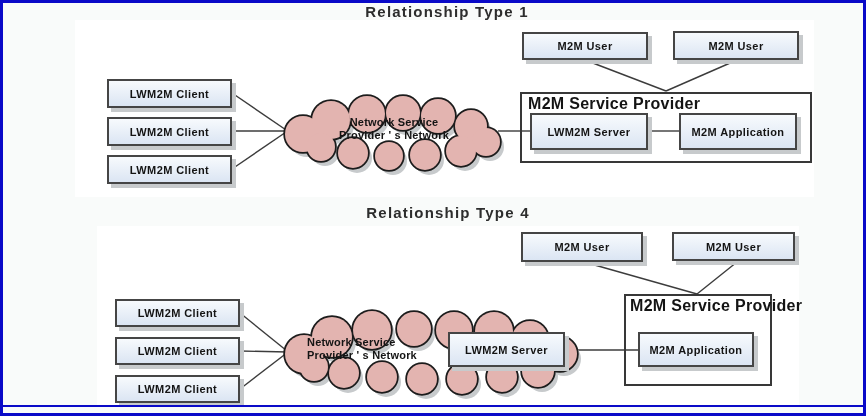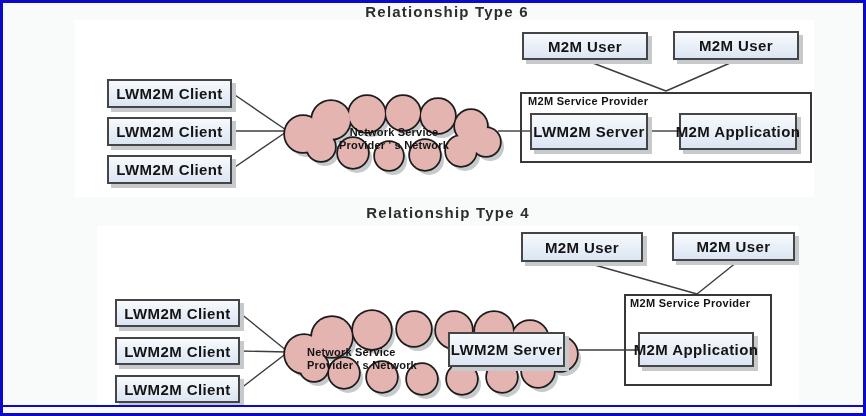--- a/index.html
+++ b/index.html
@@ -15,43 +15,43 @@
   .bottom-rule{
     position:absolute;left:3px;right:3px;top:405px;height:2px;
     background:#0a0ac8;z-index:10;
   }
   .fig-bg{position:absolute;background:#ffffff;z-index:0;}
   .lines{position:absolute;left:0;top:0;z-index:1;}
   .lines line{stroke:#3c3c3c;stroke-width:1.4;}
   .cloud{position:absolute;z-index:2;}
   .cloud-text{
     position:absolute;z-index:3;font-weight:bold;font-size:11px;
-    line-height:13px;color:#141414;letter-spacing:.2px;margin-top:10px;
+    line-height:13px;color:#141414;letter-spacing:.2px;
   }
   .cloud-text.centered{text-align:center;}
   .title{
     position:absolute;transform:translateX(-50%);z-index:3;
     font-weight:bold;font-size:15px;letter-spacing:1.2px;color:#2d2d2d;
     white-space:nowrap;
   }
   .node{
     position:absolute;z-index:4;
     background:linear-gradient(#f7fafd,#dbe5f3);
     border:2px solid #454545;
     box-shadow:4px 4px 0 #c7cacc;
     display:flex;align-items:center;justify-content:center;
-    font-weight:bold;font-size:15px;letter-spacing:.4px;color:#141414;
+    font-weight:bold;font-size:11px;letter-spacing:.4px;color:#141414;
     box-sizing:border-box;white-space:nowrap;
   }
   .container-box{
     position:absolute;z-index:2;background:transparent;
     border:2px solid #383838;box-sizing:border-box;
   }
   .container-label{
-    position:absolute;z-index:3;font-weight:bold;font-size:11px;
+    position:absolute;z-index:3;font-weight:bold;font-size:16px;
     letter-spacing:.3px;color:#141414;white-space:nowrap;
   }
 </style>
 </head>
 <body>
 
 <div class="fig-bg" style="left:75px;top:20px;width:739px;height:177px;"></div>
 <div class="fig-bg" style="left:97px;top:226px;width:702px;height:181px;"></div>
 
 <svg class="lines" width="866" height="416" viewBox="0 0 866 416">
@@ -65,21 +65,21 @@
   <line x1="737" y1="60" x2="666" y2="91"></line>
 
   <line x1="240" y1="313" x2="292" y2="355"></line>
   <line x1="240" y1="351" x2="288" y2="352"></line>
   <line x1="240" y1="389" x2="292" y2="349"></line>
   <line x1="574" y1="350" x2="638" y2="350"></line>
   <line x1="584" y1="262" x2="697" y2="294"></line>
   <line x1="737" y1="262" x2="697" y2="294"></line>
 </svg>
 
-<div class="title" style="left:447px;top:3px;">Relationship Type 6</div>
+<div class="title" style="left:447px;top:3px;">Relationship Type 1</div>
 
 <div class="node" style="left:107px;top:79px;width:125px;height:29px;">LWM2M Client</div>
 <div class="node" style="left:107px;top:117px;width:125px;height:29px;">LWM2M Client</div>
 <div class="node" style="left:107px;top:155px;width:125px;height:29px;">LWM2M Client</div>
 
 <svg class="cloud" style="left:283px;top:94px;" width="230" height="86" viewBox="0 0 230 86">
   <defs>
     <g id="cloud1g">
       <circle cx="20" cy="40" r="18"></circle>
         <circle cx="48" cy="26" r="19"></circle>

